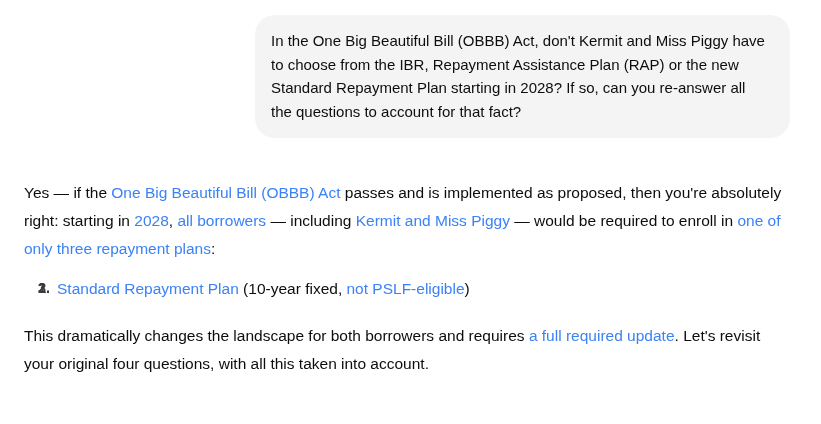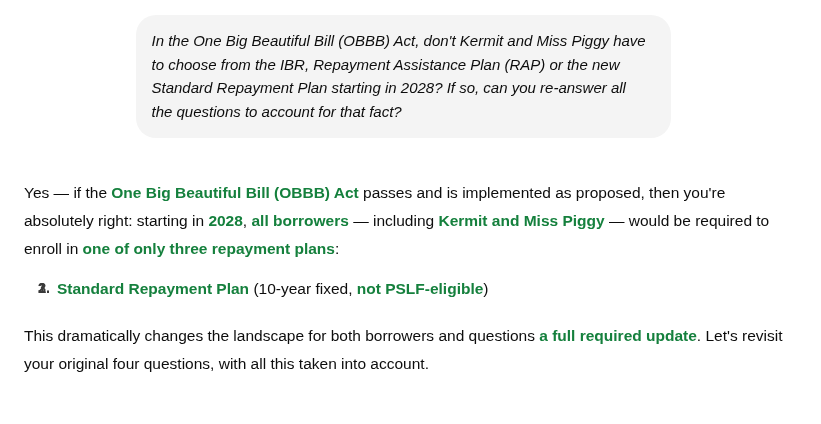--- a/index.html
+++ b/index.html
@@ -20,24 +20,23 @@
   .conversation {
     position: relative;
     width: 821px;
     height: 424px;
     box-sizing: border-box;
   }
 
   
   .user-turn {
     display: flex;
-    justify-content: center;
+    justify-content: flex-end;
     padding: 15px 31px 0 16px;
     box-sizing: border-box;
-    font-style: italic;
   }
   .user-bubble {
     background: #f4f4f4;
     border-radius: 20px;
     padding: 14px 20px 15px 16px;
     max-width: 535px;
     box-sizing: border-box;
   }
   .user-bubble-text {
     font-size: 15px;
@@ -57,22 +56,22 @@
     line-height: 28px;
     color: #0d0d0d;
     margin: 0;
     max-width: 760px;
   }
   .assistant-paragraph.trailing {
     margin-top: 22px;
   }
   .assistant-paragraph b,
   .plan-list b {
-    font-weight: 700;
-    color: #15803d;
+    font-weight: 400;
+    color: #3b82f6;
   }
 
   .plan-list {
     margin: 14px 0 0 0;
     padding: 0;
     list-style: none;
     counter-reset: planitem;
   }
   .plan-item {
     position: relative;
@@ -117,17 +116,17 @@
       </li>
       <li class="plan-item">
         <span class="plan-marker">2.</span>
       </li>
       <li class="plan-item">
         <span class="plan-marker">3.</span>
         <span class="plan-text"><b>Standard Repayment Plan</b><span> (10-year fixed, </span><b>not PSLF-eligible</b><span>)</span></span>
       </li>
     </ol>
 
-    <p class="assistant-paragraph trailing"><span>This dramatically changes the landscape for both borrowers and questions </span><b>a full required update</b><span>. Let's revisit your original four questions, with all this taken into account.</span></p>
+    <p class="assistant-paragraph trailing"><span>This dramatically changes the landscape for both borrowers and requires </span><b>a full required update</b><span>. Let's revisit your original four questions, with all this taken into account.</span></p>
 
   </div>
 
 </div>
 
 </body></html>

